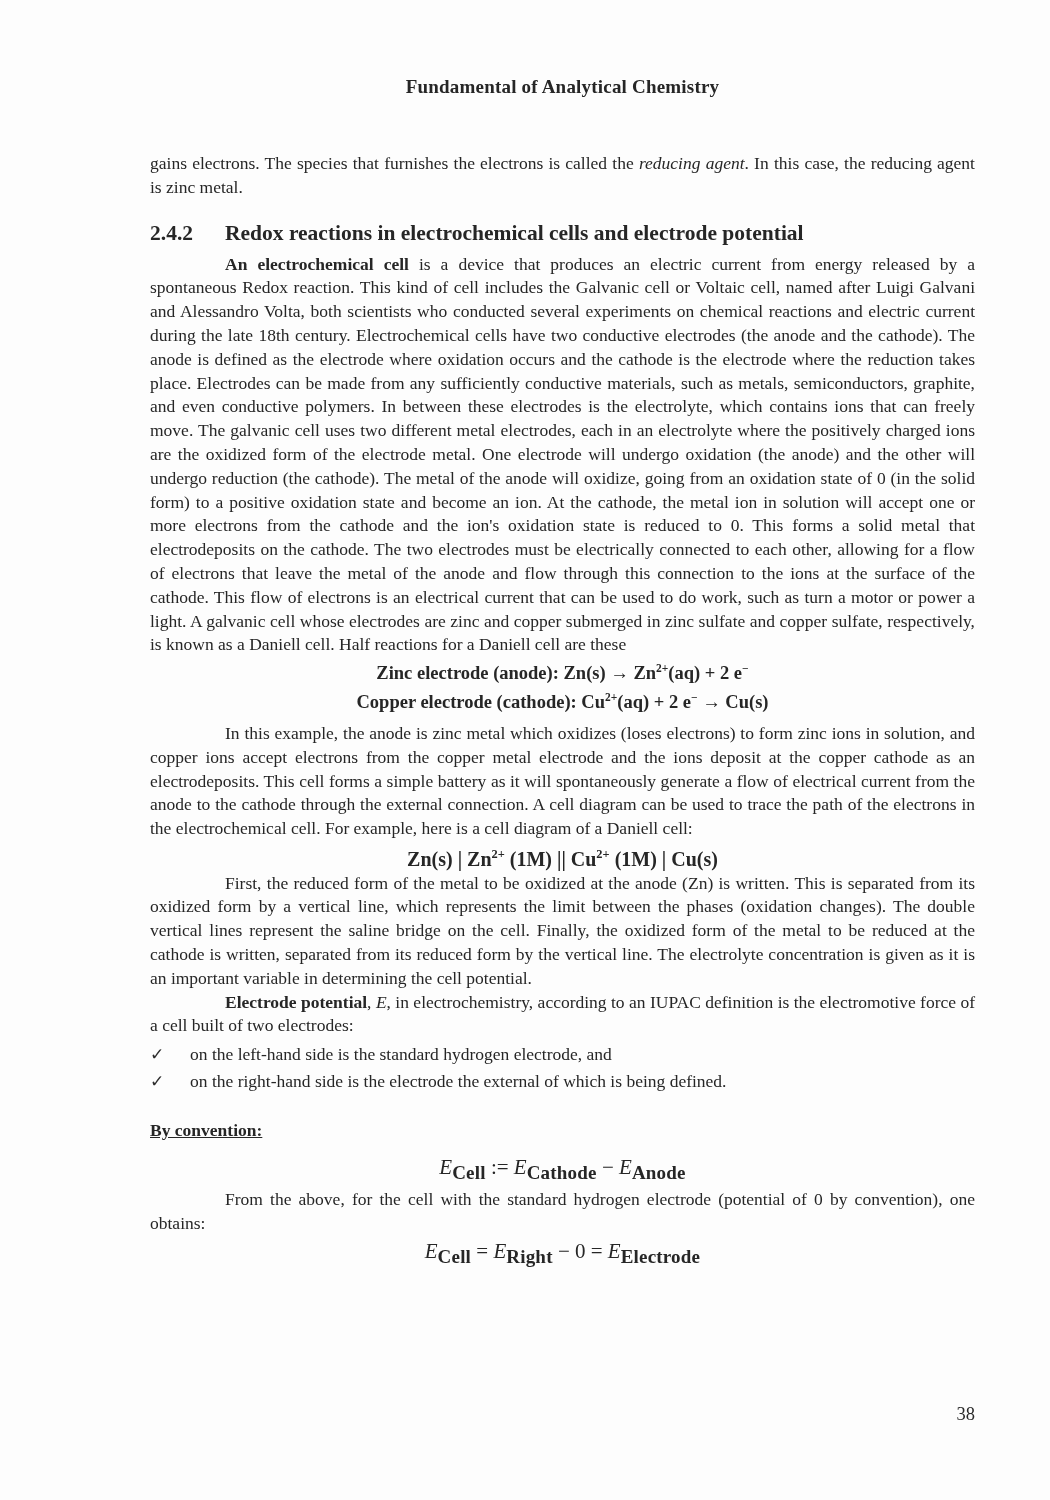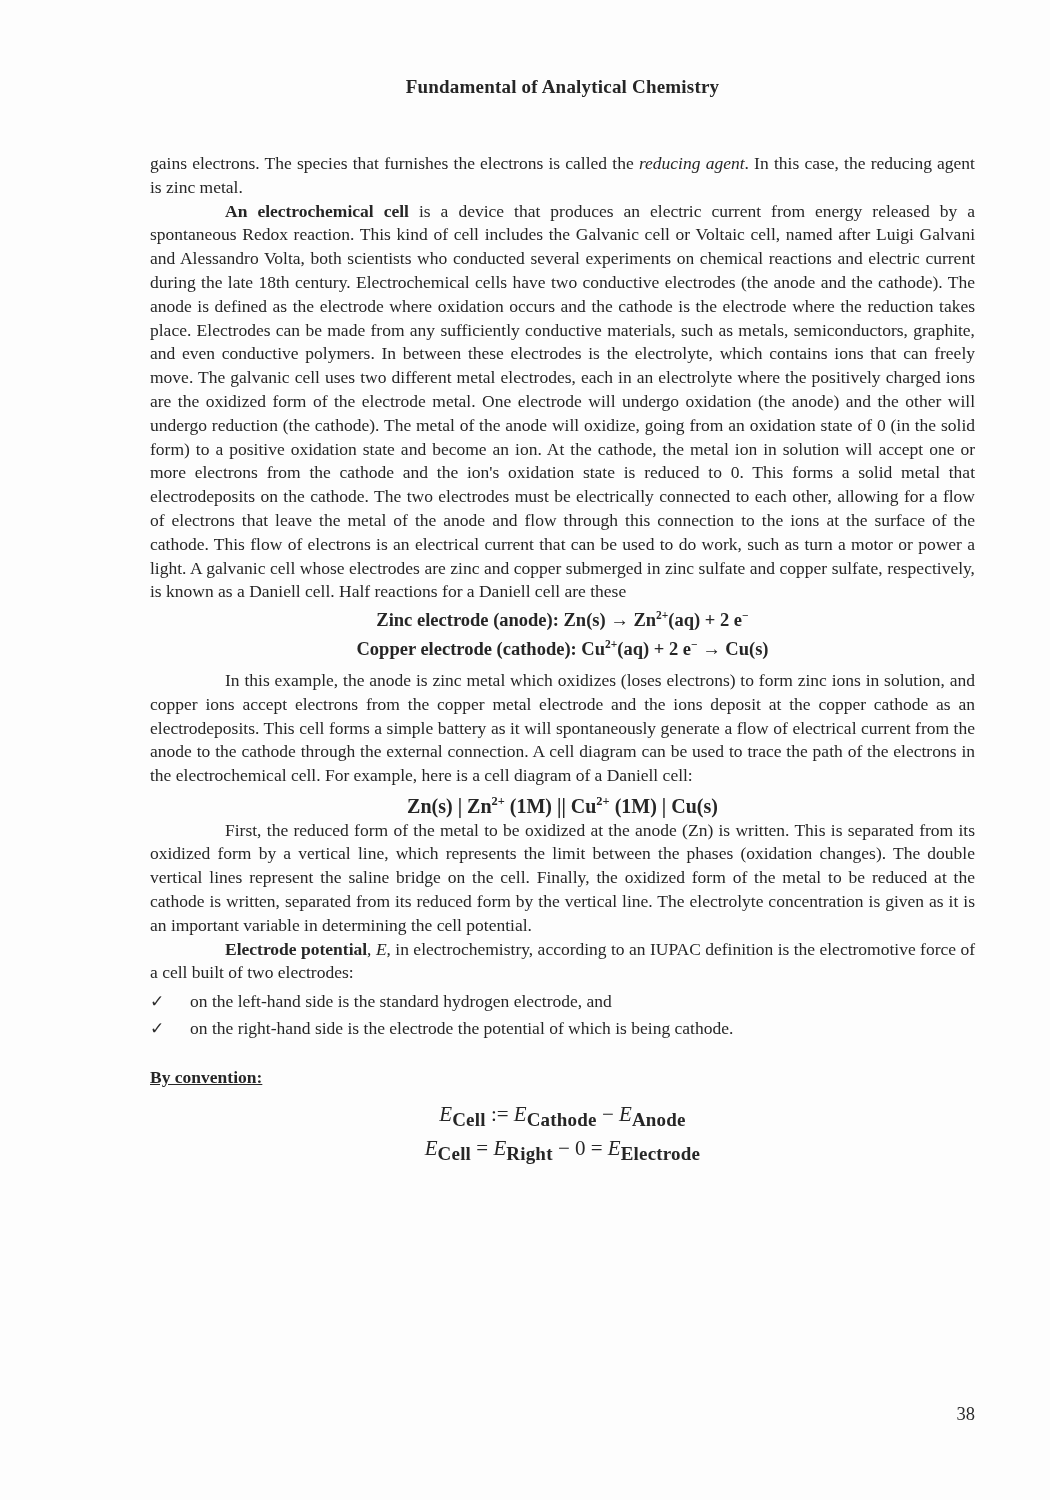--- a/index.html
+++ b/index.html
@@ -103,20 +103,23 @@
 </style>
 </head>
 <body>
 
 <div class="page">
 
   <div class="running-head">Fundamental of Analytical Chemistry</div>
 
   <p class="body-text"><span>gains electrons. The species that furnishes the electrons is called the </span><span style="font-style: italic;">reducing agent</span><span>. In this case, the reducing agent is zinc metal.</span></p>
 
+  <h2 class="section-heading">
+    <span class="section-number">2.4.2</span><span class="section-title">Redox reactions in electrochemical cells and electrode potential</span>
+  </h2>
 
   <p class="body-text indent"><span style="font-weight: bold;">An electrochemical cell</span><span> is a device that produces an electric current from energy released by a spontaneous Redox reaction. This kind of cell includes the Galvanic cell or Voltaic cell, named after Luigi Galvani and Alessandro Volta, both scientists who conducted several experiments on chemical reactions and electric current during the late 18th century. Electrochemical cells have two conductive electrodes (the anode and the cathode). The anode is defined as the electrode where oxidation occurs and the cathode is the electrode where the reduction takes place. Electrodes can be made from any sufficiently conductive materials, such as metals, semiconductors, graphite, and even conductive polymers. In between these electrodes is the electrolyte, which contains ions that can freely move. The galvanic cell uses two different metal electrodes, each in an electrolyte where the positively charged ions are the oxidized form of the electrode metal. One electrode will undergo oxidation (the anode) and the other will undergo reduction (the cathode). The metal of the anode will oxidize, going from an oxidation state of 0 (in the solid form) to a positive oxidation state and become an ion. At the cathode, the metal ion in solution will accept one or more electrons from the cathode and the ion's oxidation state is reduced to 0. This forms a solid metal that electrodeposits on the cathode. The two electrodes must be electrically connected to each other, allowing for a flow of electrons that leave the metal of the anode and flow through this connection to the ions at the surface of the cathode. This flow of electrons is an electrical current that can be used to do work, such as turn a motor or power a light. A galvanic cell whose electrodes are zinc and copper submerged in zinc sulfate and copper sulfate, respectively, is known as a Daniell cell. Half reactions for a Daniell cell are these</span></p>
 
   <div class="equation"><span style="font-weight: bold; text-align: center;">Zinc electrode (anode): Zn(s) → Zn</span><sup style="font-weight: bold;">2+</sup><span style="font-weight: bold;">(aq) + 2 e</span><sup style="font-weight: bold;">−</sup></div>
 
   <div class="equation"><span style="font-weight: bold;">Copper electrode (cathode): Cu</span><sup style="font-weight: bold;">2+</sup><span style="font-weight: bold;">(aq) + 2 e</span><sup style="font-weight: bold;">−</sup><span style="font-weight: bold;"> → Cu(s)</span></div>
 
   <p class="body-text indent para-gap"><span>In this example, the anode is zinc metal which oxidizes (loses electrons) to form zinc ions in solution, and copper ions accept electrons from the copper metal electrode and the ions deposit at the copper cathode as an electrodeposits. This cell forms a simple battery as it will spontaneously generate a flow of electrical current from the anode to the cathode through the external connection. A cell diagram can be used to trace the path of the electrons in the electrochemical cell. For example, here is a cell diagram of a Daniell cell:</span></p>
 
   <div class="equation large"><span style="font-weight: bold;">Zn(s) | Zn</span><sup style="font-weight: bold;">2+</sup><span style="font-weight: bold;"> (1M) || Cu</span><sup style="font-weight: bold;">2+</sup><span style="font-weight: bold;"> (1M) | Cu(s)</span></div>
@@ -125,26 +128,27 @@
 
   <p class="body-text indent"><span style="font-weight: bold;">Electrode potential</span><span>, </span><span style="font-style: italic;">E</span><span>, in electrochemistry, according to an IUPAC definition is the electromotive force of a cell built of two electrodes:</span></p>
 
   <ul class="checklist">
     <li class="check-item">
       <span class="check-mark">✓</span>
       <span class="check-text">on the left-hand side is the standard hydrogen electrode, and</span>
     </li>
     <li class="check-item">
       <span class="check-mark">✓</span>
-      <span class="check-text">on the right-hand side is the electrode the potential of which is being cathode.</span>
+      <span class="check-text">on the right-hand side is the electrode the external of which is being defined.</span>
     </li>
   </ul>
 
   <p class="convention-label">By convention:</p>
 
   <div class="formula"><span style="font-style: italic;">E</span><sub style="font-weight: bold;">Cell</sub><span> := </span><span style="font-style: italic;">E</span><sub style="font-weight: bold;">Cathode</sub><span> − </span><span style="font-style: italic;">E</span><sub style="font-weight: bold;">Anode</sub></div>
 
+  <p class="body-text indent"><span>From the above, for the cell with the standard hydrogen electrode (potential of 0 by convention), one obtains:</span></p>
 
   <div class="formula"><span style="font-style: italic;">E</span><sub style="font-weight: bold;">Cell</sub><span> = </span><span style="font-style: italic;">E</span><sub style="font-weight: bold;">Right</sub><span> − 0 = </span><span style="font-style: italic;">E</span><sub style="font-weight: bold;">Electrode</sub></div>
 
   <div class="page-number">38</div>
 
 </div>
 
 </body></html>

